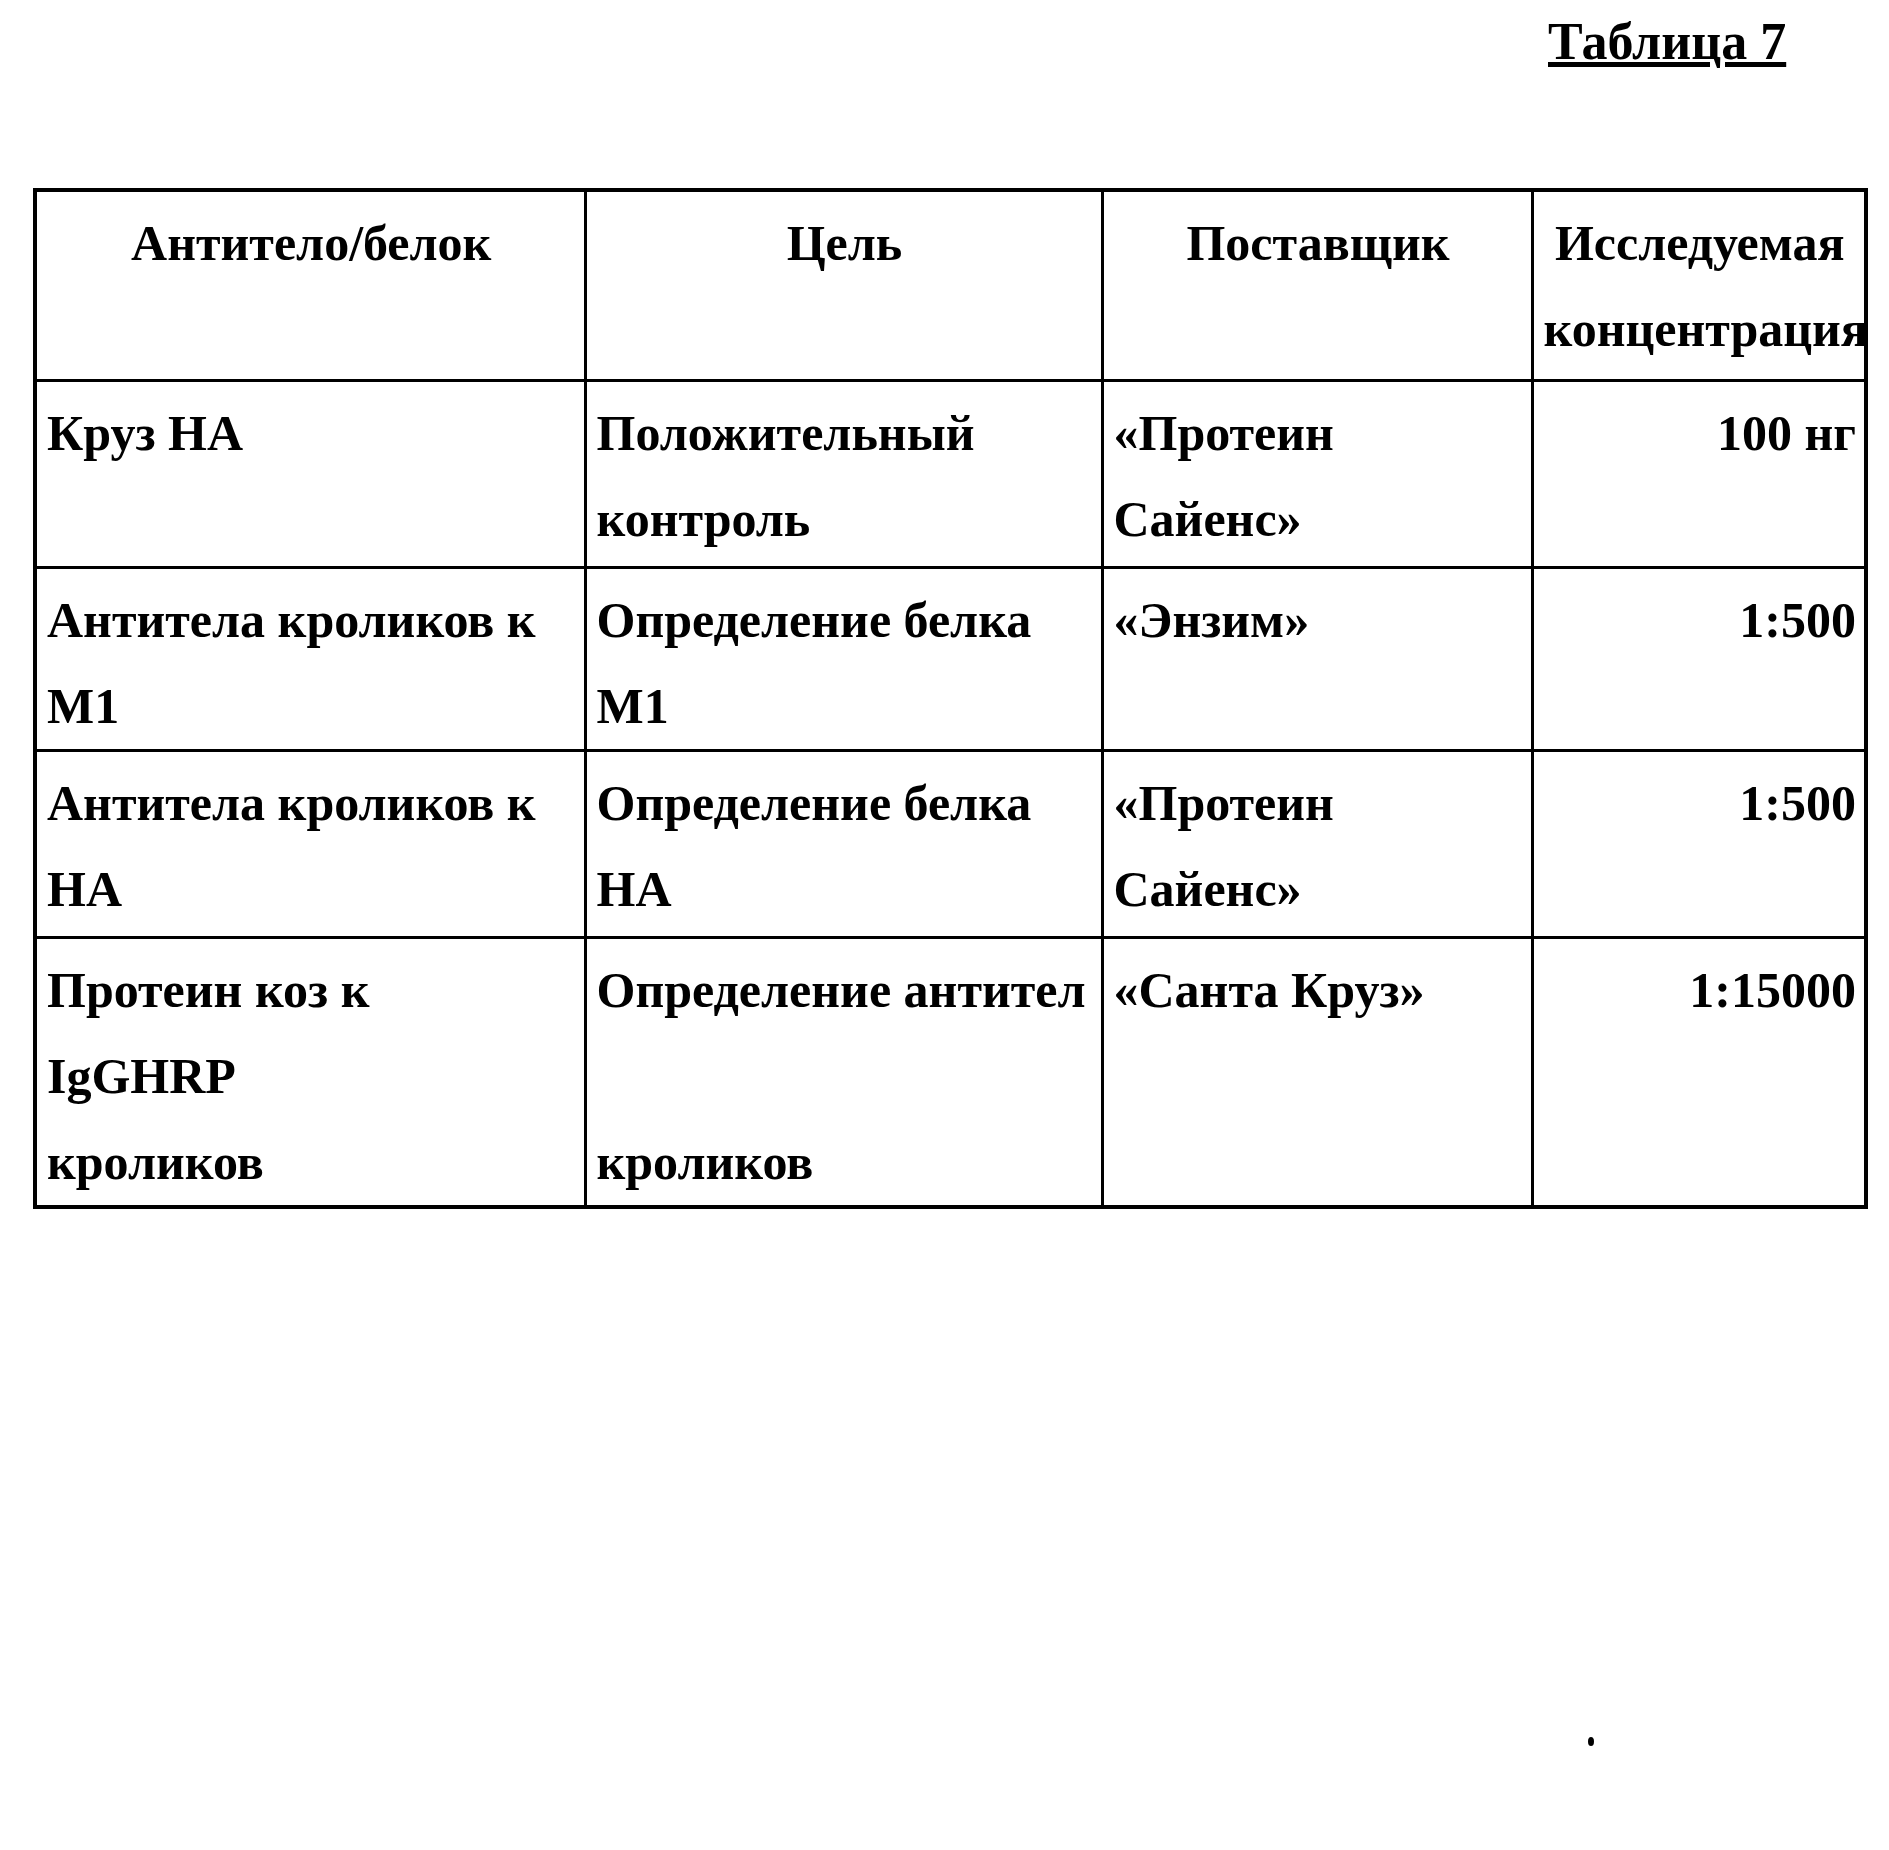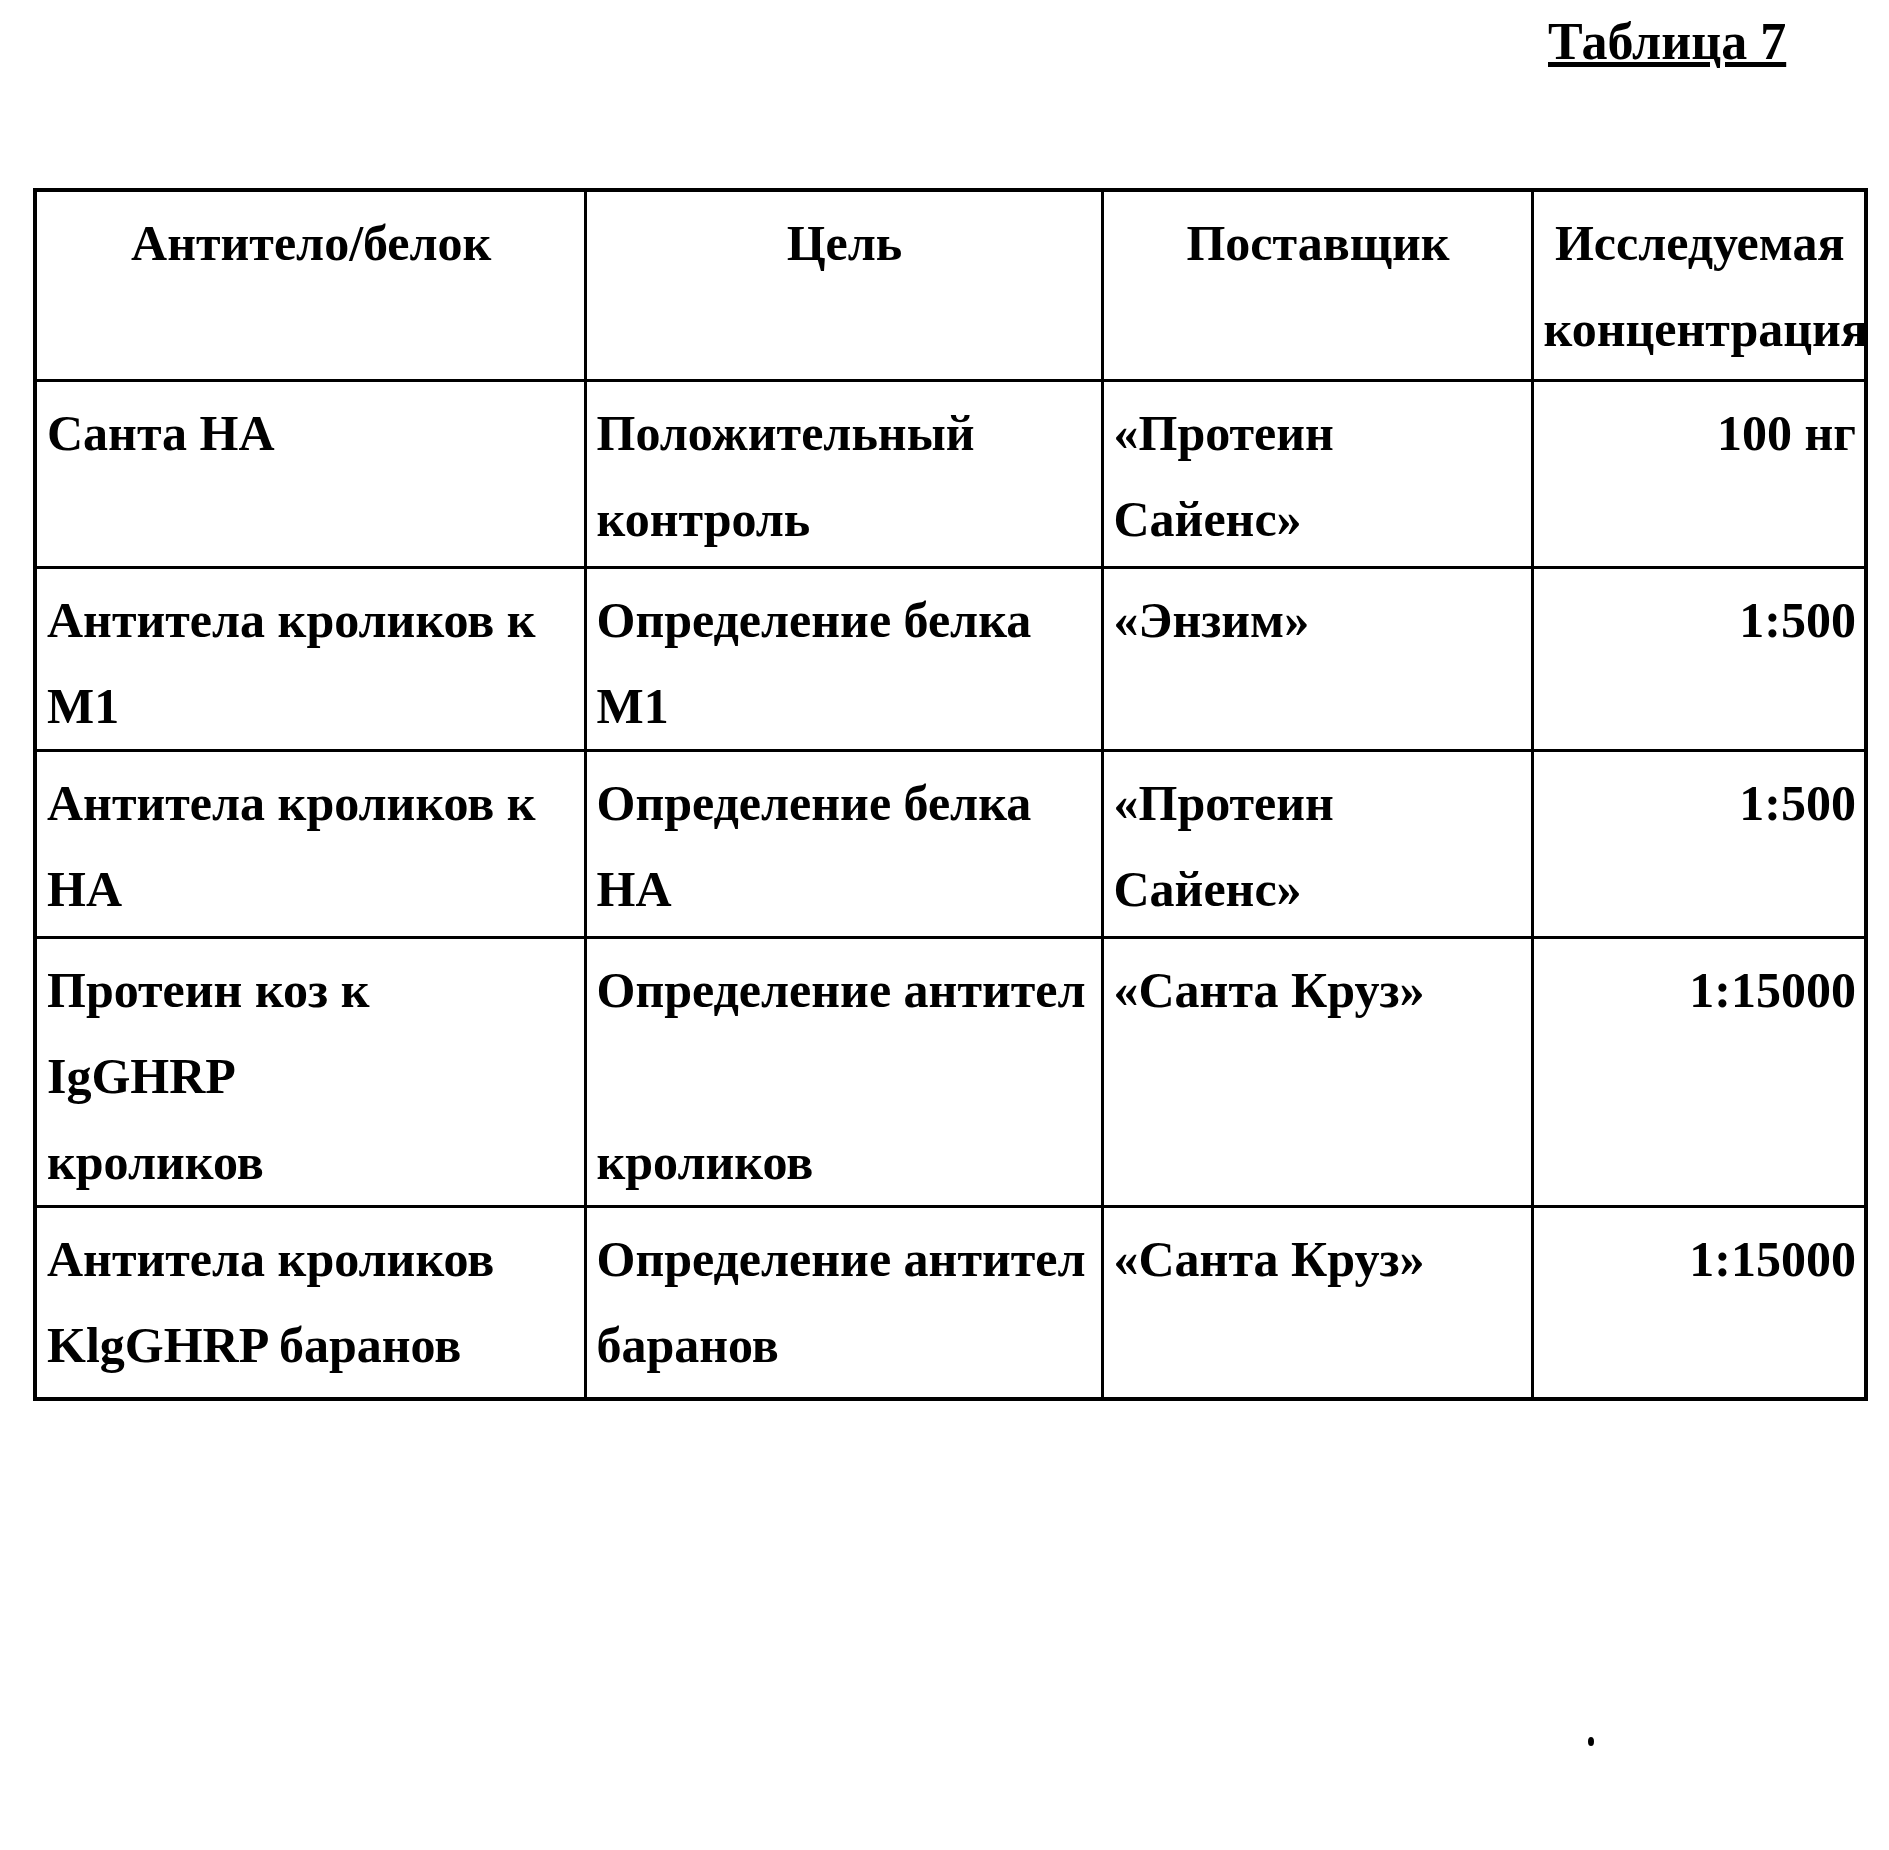--- a/index.html
+++ b/index.html
@@ -99,21 +99,21 @@
           </th>
           <th>
             <div class="ln">Исследуемая</div>
             <div class="ln">концентрация</div>
           </th>
         </tr>
     </thead>
     <tbody>
         <tr>
           <td class="c0">
-            <div class="ln">Санта HA</div>
+            <div class="ln">Круз HA</div>
           </td>
           <td class="c1">
             <div class="ln">Положительный</div>
             <div class="ln">контроль</div>
           </td>
           <td class="c2">
             <div class="ln">«Протеин</div>
             <div class="ln">Сайенс»</div>
           </td>
           <td class="c3">
@@ -164,34 +164,18 @@
             <div class="ln">&nbsp;</div>
             <div class="ln">кроликов</div>
           </td>
           <td class="c2">
             <div class="ln">«Санта Круз»</div>
           </td>
           <td class="c3">
             <div class="ln">1:15000</div>
           </td>
         </tr>
-        <tr>
-          <td class="c0">
-            <div class="ln">Антитела кроликов</div>
-            <div class="ln">KlgGHRP баранов</div>
-          </td>
-          <td class="c1">
-            <div class="ln">Определение антител</div>
-            <div class="ln">баранов</div>
-          </td>
-          <td class="c2">
-            <div class="ln">«Санта Круз»</div>
-          </td>
-          <td class="c3">
-            <div class="ln">1:15000</div>
-          </td>
-        </tr>
       </tbody>
   </table>
 
   <div class="speck"></div>
 
 </div>
 
 </body></html>

